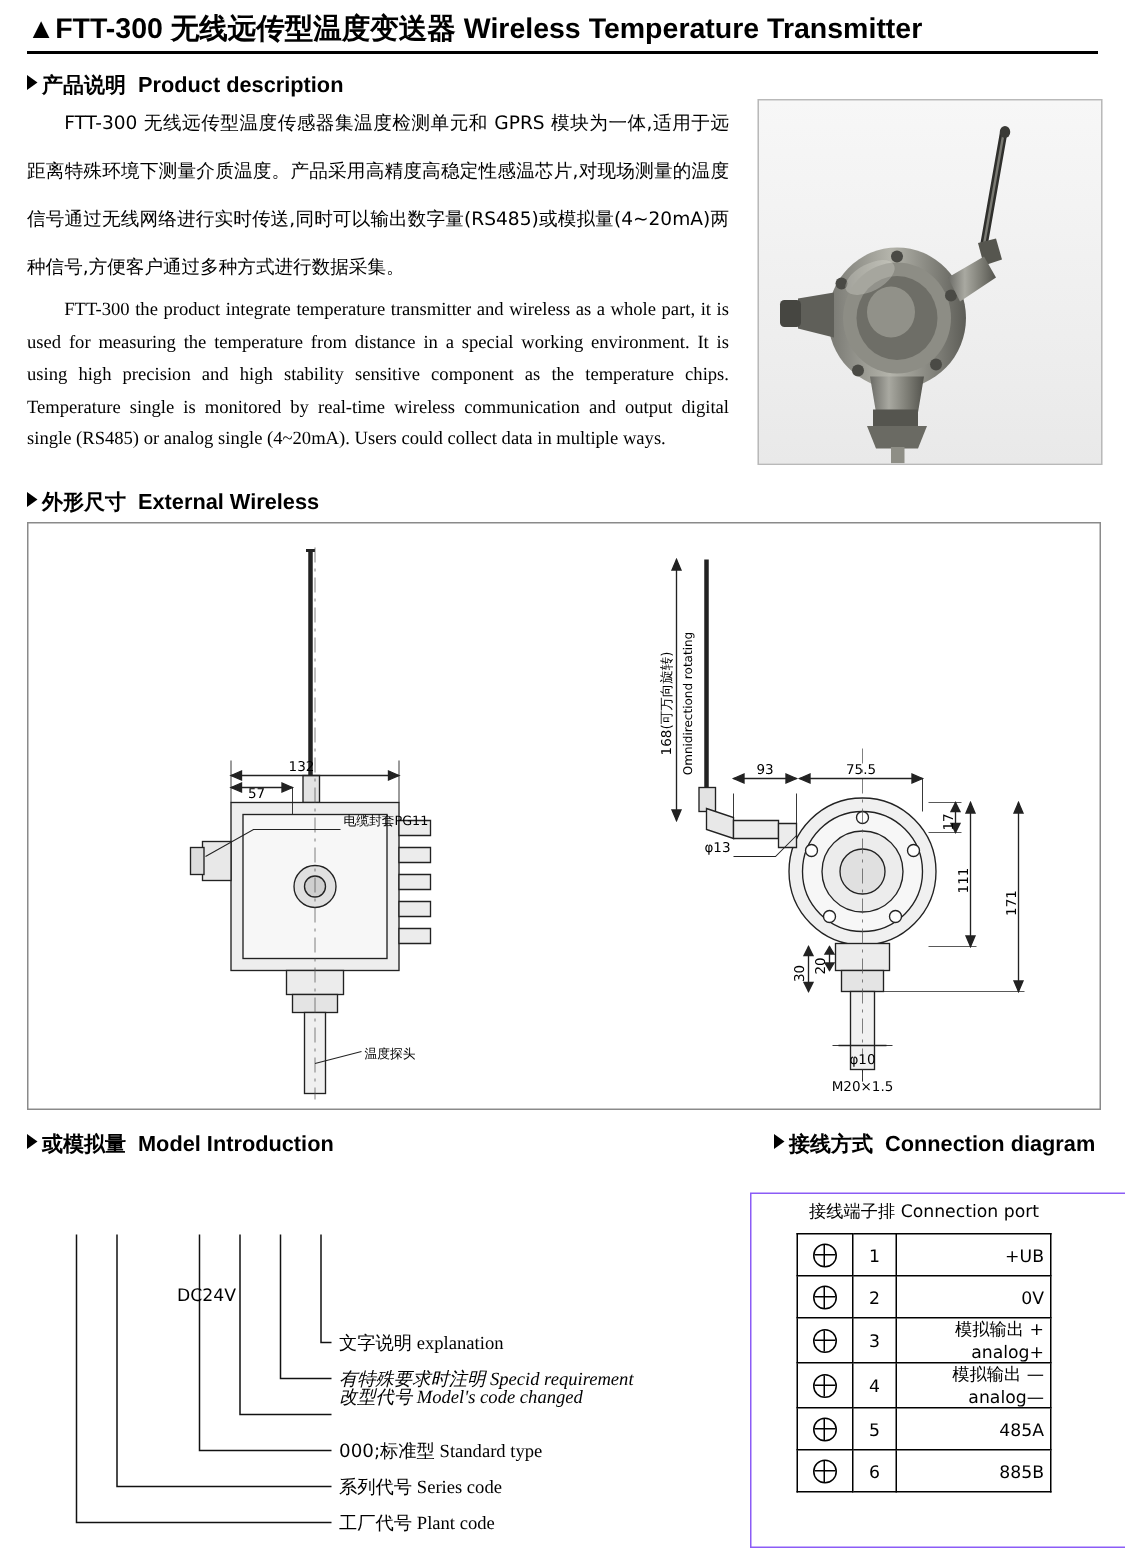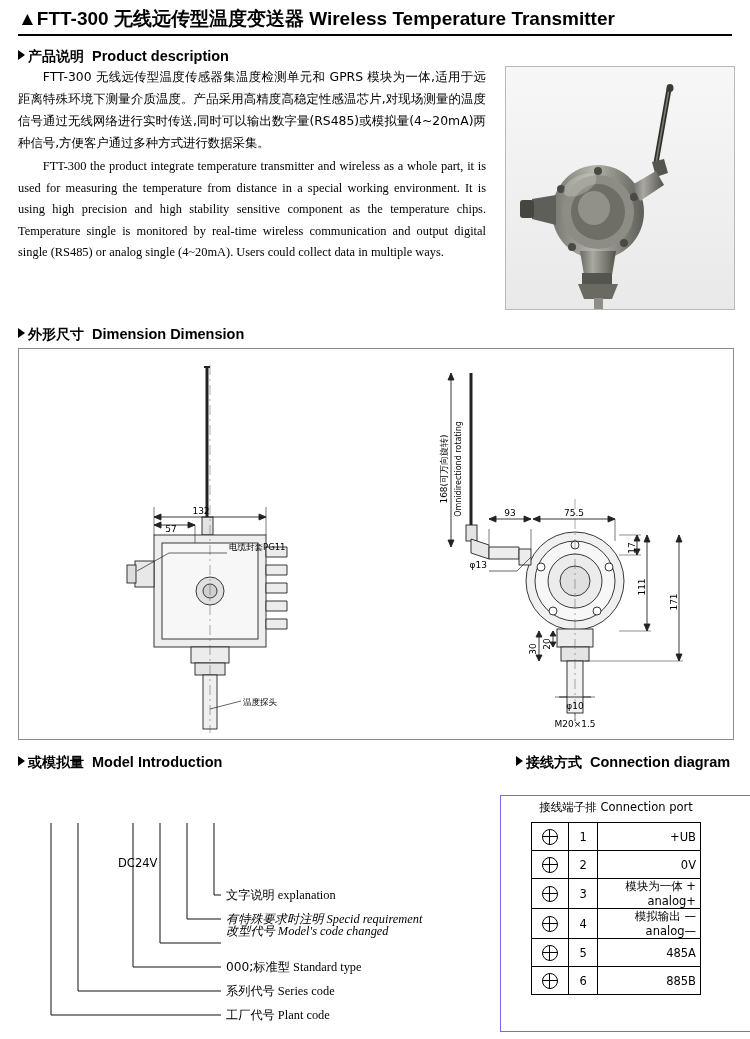--- a/index.html
+++ b/index.html
@@ -40,21 +40,21 @@
   }
   .sec-head .cn{font-family:Liberation Sans, sans-serif;font-size:14px;}
   .sec-head .en{margin-left:8px;}
 
   
   .desc{
     position:absolute;left:18px;top:66px;width:468px;
     font-size:12.6px;line-height:21px;text-align:justify;
   }
   .desc p{margin:0 0 2px 0;text-indent:2em;}
-  .desc .cn{font-family:"DejaVu Sans", sans-serif;font-size:12.4px;line-height:22px;}
+  .desc .cn{font-family:"DejaVu Sans", sans-serif;font-size:12.4px;line-height:32px;}
   .desc .en{font-family:"Liberation Serif", serif;font-size:12.4px;line-height:21.5px;}
 
   
   .photo{
     position:absolute;left:505px;top:66px;width:228px;height:242px;
     border:1px solid #b9b9b9;background:#f3f3f3;overflow:hidden;
   }
 
   
   .dimbox{
@@ -178,21 +178,21 @@
 
       <path d="M72 217 L112 217 L106 232 L78 232 Z" fill="#6a6a63"></path>
 
       <rect x="88" y="231" width="9" height="11" fill="#8e8e86"></rect>
 
       <ellipse cx="74" cy="118" rx="18" ry="9" fill="#d6d6cd" opacity="0.35" transform="rotate(-28 74 118)"></ellipse>
     </svg>
   </div>
 
   <div class="sec-head" style="left:18px;top:326px;">
-    <span class="tri"></span><span class="cn">外形尺寸</span><span class="en">Dimension  Dimension</span>
+    <span class="tri"></span><span class="cn">外形尺寸</span><span class="en">External  Wireless</span>
   </div>
 
   <div class="dimbox">
     <svg width="712" height="388" viewBox="0 0 712 388">
       <g stroke="#222" fill="none" stroke-width="0.9">
 
         <path d="M188 18 L188 172" stroke-width="3"></path>
         <path d="M185 18 L191 18" stroke-width="2"></path>
         <rect x="183" y="168" width="11" height="18" fill="#e3e3e3"></rect>
 
@@ -366,21 +366,21 @@
             <td class="lbl">+UB</td>
           </tr>
           <tr>
             <td class="screw"><span class="screwglyph"></span></td>
             <td class="num">2</td>
             <td class="lbl">0V</td>
           </tr>
           <tr>
             <td class="screw"><span class="screwglyph"></span></td>
             <td class="num">3</td>
-            <td class="lbl">模块为一体 +  analog+</td>
+            <td class="lbl">模拟输出 +  analog+</td>
           </tr>
           <tr>
             <td class="screw"><span class="screwglyph"></span></td>
             <td class="num">4</td>
             <td class="lbl">模拟输出 —  analog—</td>
           </tr>
           <tr>
             <td class="screw"><span class="screwglyph"></span></td>
             <td class="num">5</td>
             <td class="lbl">485A</td>

